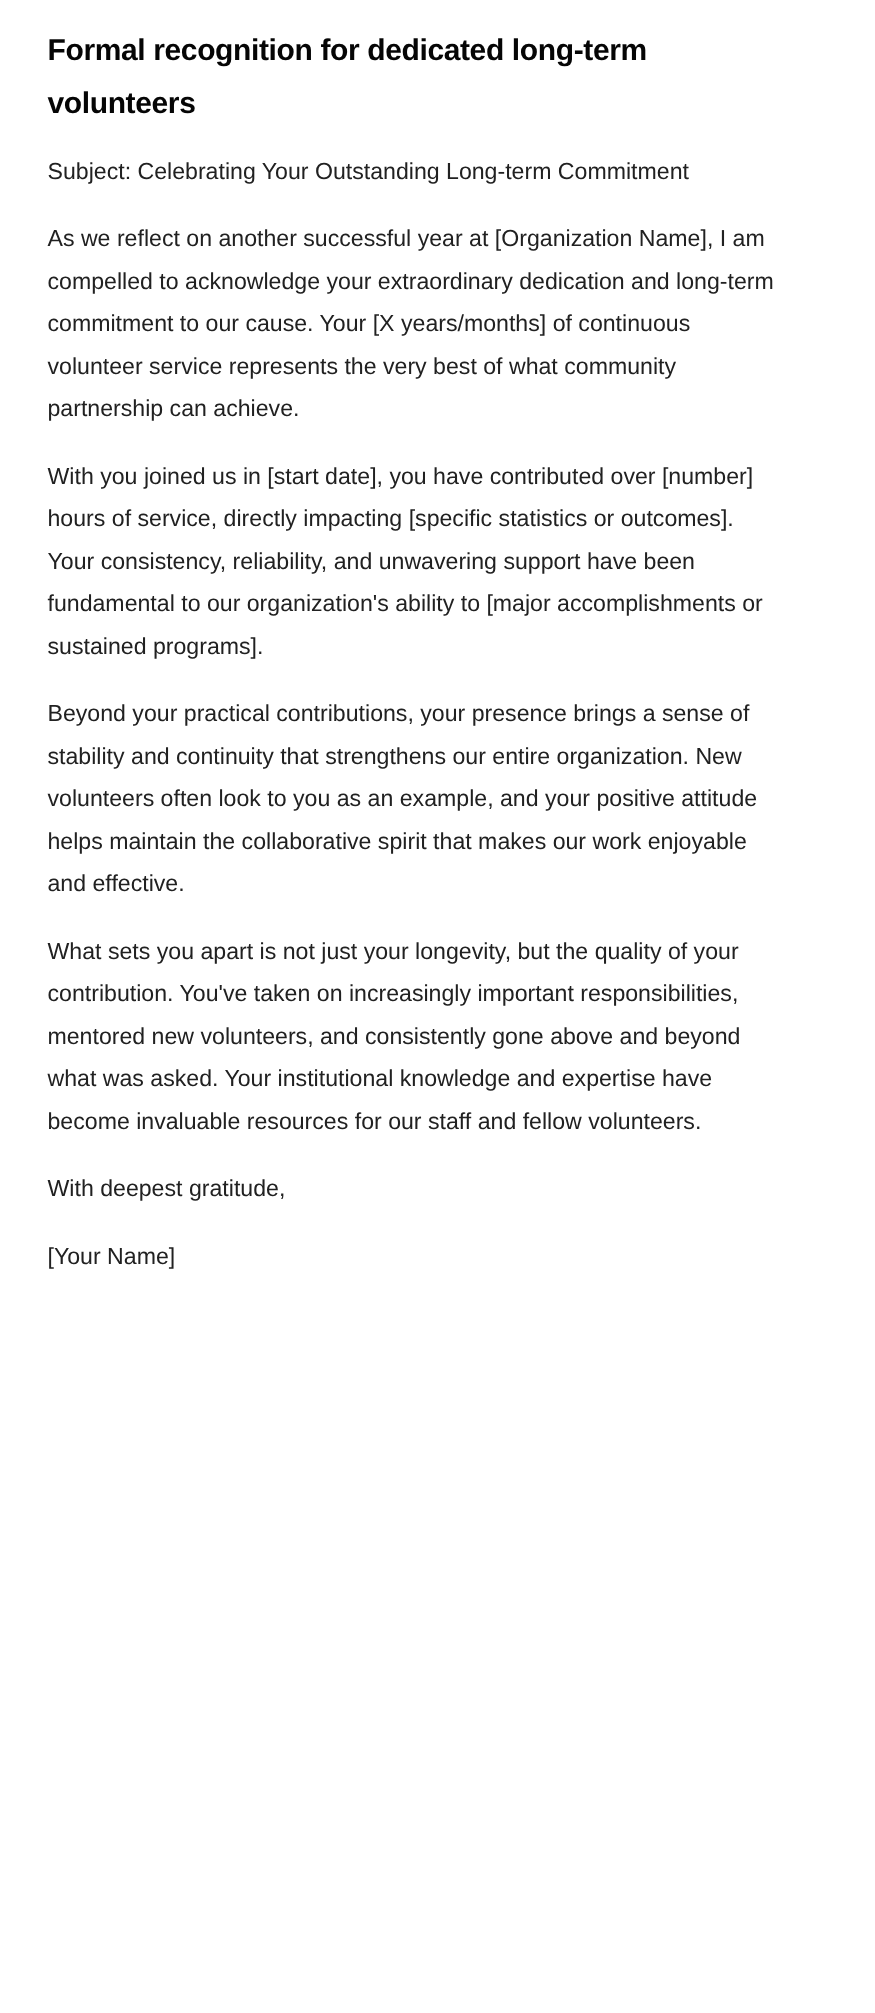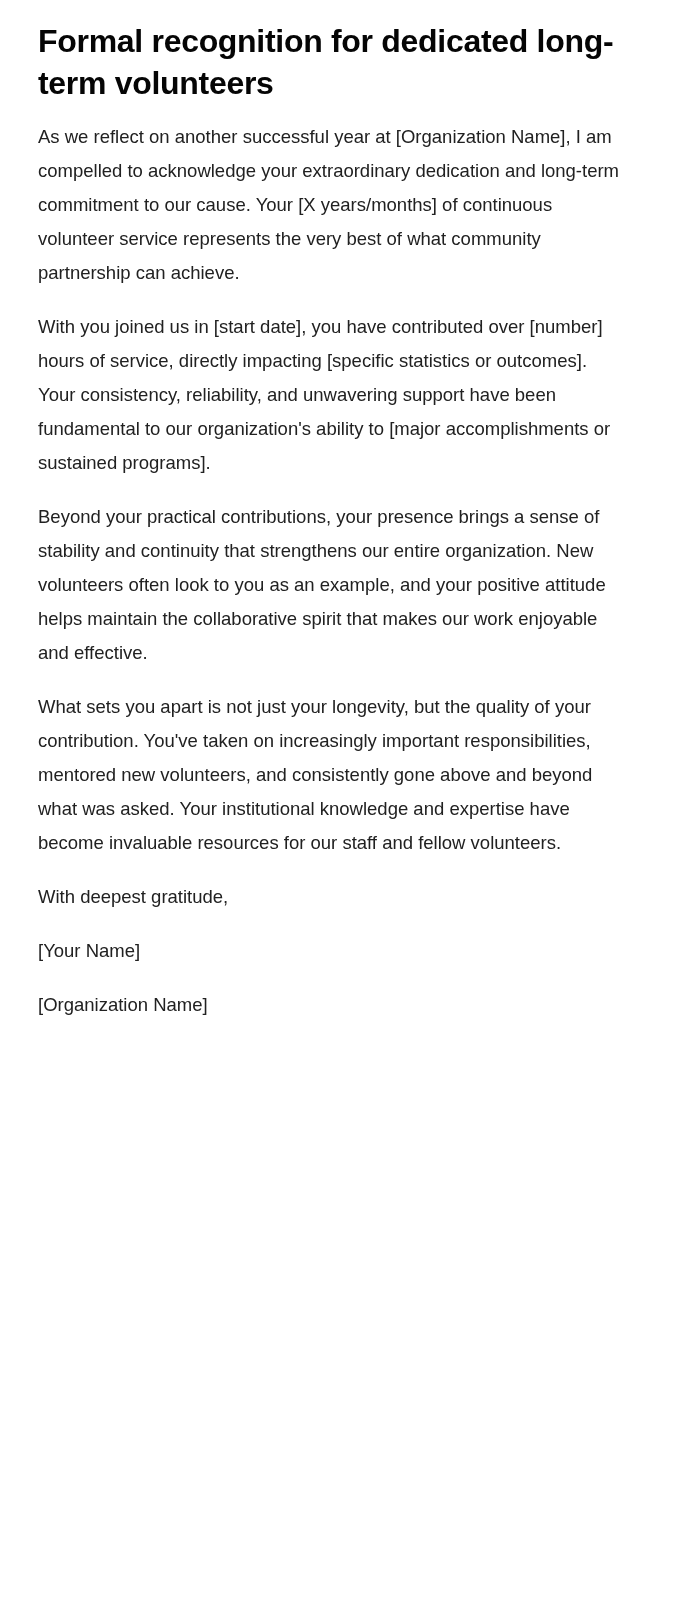--- a/index.html
+++ b/index.html
@@ -10,21 +10,21 @@
   .page {
     width: 700px;
     min-height: 1610px;
     box-sizing: border-box;
     background: #ffffff;
     padding: 20px 76px 60px 38px;
     font-family: "Liberation Sans", "DejaVu Sans", sans-serif;
     color: #212121;
   }
   .doc-title {
-    font-size: 32px;
+    font-size: 24px;
     line-height: 42px;
     font-weight: 700;
     color: #050505;
     letter-spacing: -0.3px;
     margin: 0 0 16px 0;
     max-width: 586px;
   }
   .doc-par {
     font-size: 18.5px;
     line-height: 34px;
@@ -36,31 +36,31 @@
   .doc-par:last-child {
     margin-bottom: 0;
   }
 </style>
 </head>
 <body>
 
 <div class="page">
   <h1 class="doc-title">Formal recognition for dedicated long-term volunteers</h1>
 
+  <p class="doc-par">Subject: Celebrating Your Outstanding Long-term Commitment</p>
 
 
   <p class="doc-par">As we reflect on another successful year at [Organization Name], I am compelled to acknowledge your extraordinary dedication and long-term commitment to our cause. Your [X years/months] of continuous volunteer service represents the very best of what community partnership can achieve.</p>
 
   <p class="doc-par">With you joined us in [start date], you have contributed over [number] hours of service, directly impacting [specific statistics or outcomes]. Your consistency, reliability, and unwavering support have been fundamental to our organization's ability to [major accomplishments or sustained programs].</p>
 
   <p class="doc-par">Beyond your practical contributions, your presence brings a sense of stability and continuity that strengthens our entire organization. New volunteers often look to you as an example, and your positive attitude helps maintain the collaborative spirit that makes our work enjoyable and effective.</p>
 
   <p class="doc-par">What sets you apart is not just your longevity, but the quality of your contribution. You've taken on increasingly important responsibilities, mentored new volunteers, and consistently gone above and beyond what was asked. Your institutional knowledge and expertise have become invaluable resources for our staff and fellow volunteers.</p>
 
 
 
   <p class="doc-par">With deepest gratitude,</p>
 
   <p class="doc-par">[Your Name]</p>
 
 
-  <p class="doc-par">[Organization Name]</p>
 </div>
 
 </body></html>

